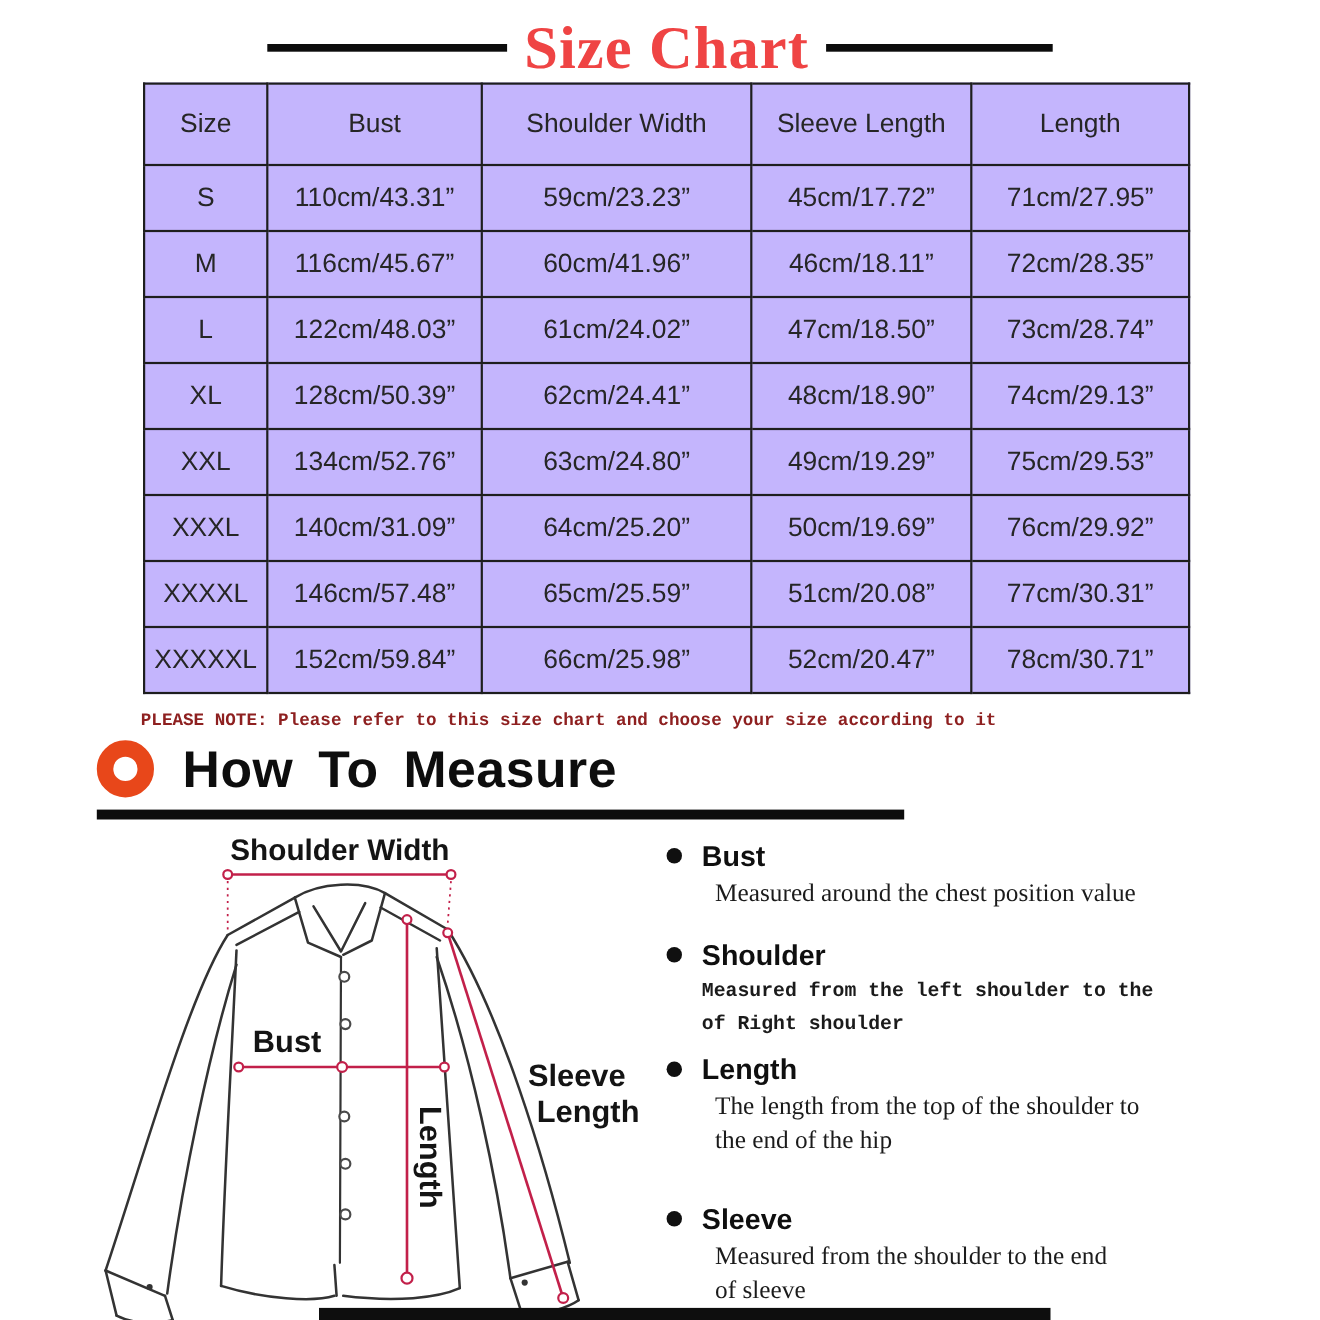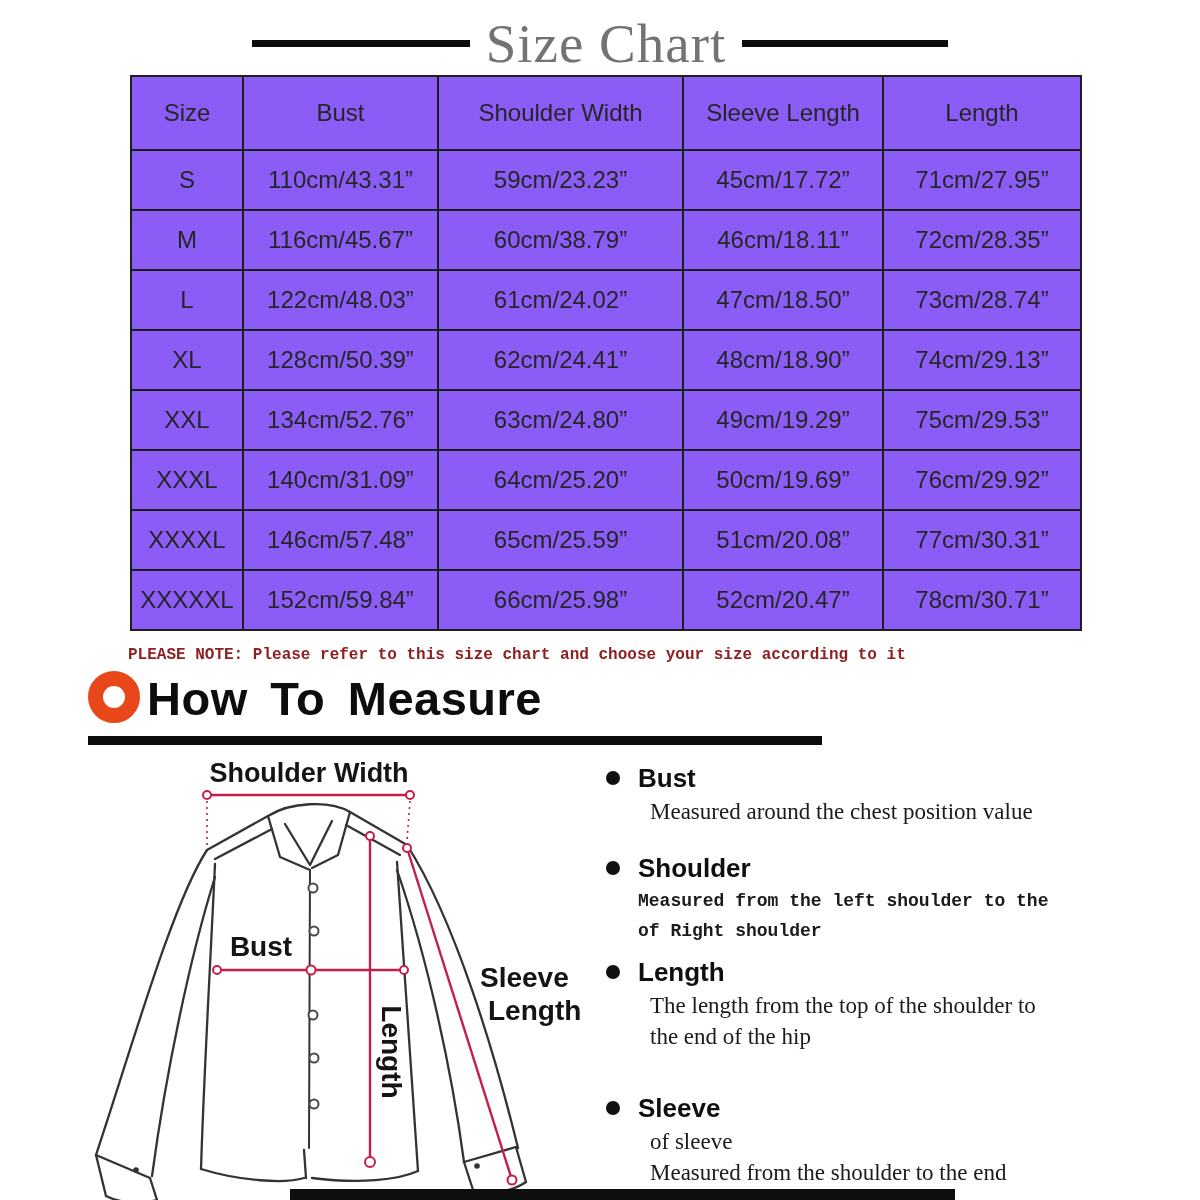--- a/index.html
+++ b/index.html
@@ -1,38 +1,38 @@
 <!DOCTYPE html>
 <html><head>
 <meta charset="utf-8">
 <style>
   html,body{margin:0;padding:0;background:#ffffff;}
   .page{position:relative;width:1200px;height:1200px;background:#ffffff;overflow:hidden;
         font-family:"Liberation Sans",sans-serif;color:#1c1c1c;}
 
   
   .title-row{position:absolute;top:12px;left:0;width:100%;display:flex;align-items:center;justify-content:center;gap:16px;}
-  .title-row h1{margin:0;font-family:"Liberation Serif",serif;font-weight:400;font-size:55px;color:#737373;letter-spacing:1px;}
+  .title-row h1{margin:0;font-family:"Liberation Serif",serif;font-weight:700;font-size:55px;color:#ef4444;letter-spacing:1px;}
   .tline{height:7px;background:#0c0c0c;}
   .tline.left{width:218px;}
   .tline.right{width:206px;}
 
   
-  .size-table{position:absolute;left:130px;top:75px;width:950px;border-collapse:collapse;table-layout:fixed;background:#8b5cf6;}
+  .size-table{position:absolute;left:130px;top:75px;width:950px;border-collapse:collapse;table-layout:fixed;background:#c4b5fd;}
   .size-table th,.size-table td{border:2px solid #1e1e1e;text-align:center;vertical-align:middle;
         font-size:24px;font-weight:400;color:#262626;padding:0;overflow:hidden;}
   .size-table th{height:72px;}
   .size-table td{height:58px;}
 
   
   .note{position:absolute;left:128px;top:646px;font-family:Liberation Mono, monospace;
         font-size:16px;font-weight:700;color:#8e2020;white-space:nowrap;}
 
   
-  .htm{position:absolute;left:88px;top:671px;display:flex;align-items:flex-start;gap:7px;}
+  .htm{position:absolute;left:88px;top:671px;display:flex;align-items:center;gap:26px;}
   .ring{width:22px;height:22px;border:15px solid #e8471a;border-radius:50%;background:#fff;flex:none;}
   .htm h2{margin:0;font-size:47px;font-weight:900;color:#0d0d0d;letter-spacing:0.5px;word-spacing:9px;}
   .htm-underline{position:absolute;left:88px;top:736px;width:734px;height:9px;background:#0c0c0c;}
 
   
   .diagram{position:absolute;left:60px;top:752px;width:540px;height:450px;}
 
   
   .measure-list{position:absolute;left:606px;top:0;width:574px;height:1200px;}
   .m-item{position:absolute;left:0;display:flex;gap:18px;}
@@ -77,21 +77,21 @@
         <tr>
           <td>S</td>
           <td>110cm/43.31”</td>
           <td>59cm/23.23”</td>
           <td>45cm/17.72”</td>
           <td>71cm/27.95”</td>
         </tr>
         <tr>
           <td>M</td>
           <td>116cm/45.67”</td>
-          <td>60cm/38.79”</td>
+          <td>60cm/41.96”</td>
           <td>46cm/18.11”</td>
           <td>72cm/28.35”</td>
         </tr>
         <tr>
           <td>L</td>
           <td>122cm/48.03”</td>
           <td>61cm/24.02”</td>
           <td>47cm/18.50”</td>
           <td>73cm/28.74”</td>
         </tr>
@@ -239,21 +239,21 @@
             <div>The length from the top of the shoulder to</div>
             <div>the end of the hip</div>
           </div>
         </div>
       </div>
       <div class="m-item" style="top: 1093px;">
         <span class="bullet"></span>
         <div class="m-body">
           <div class="m-label">Sleeve</div>
           <div class="m-desc serif">
+            <div>Measured from the shoulder to the end</div>
             <div>of sleeve</div>
-            <div>Measured from the shoulder to the end</div>
           </div>
         </div>
       </div>
     </div>
 
   <div class="footer-bar"></div>
 </div>
 
 </body></html>

